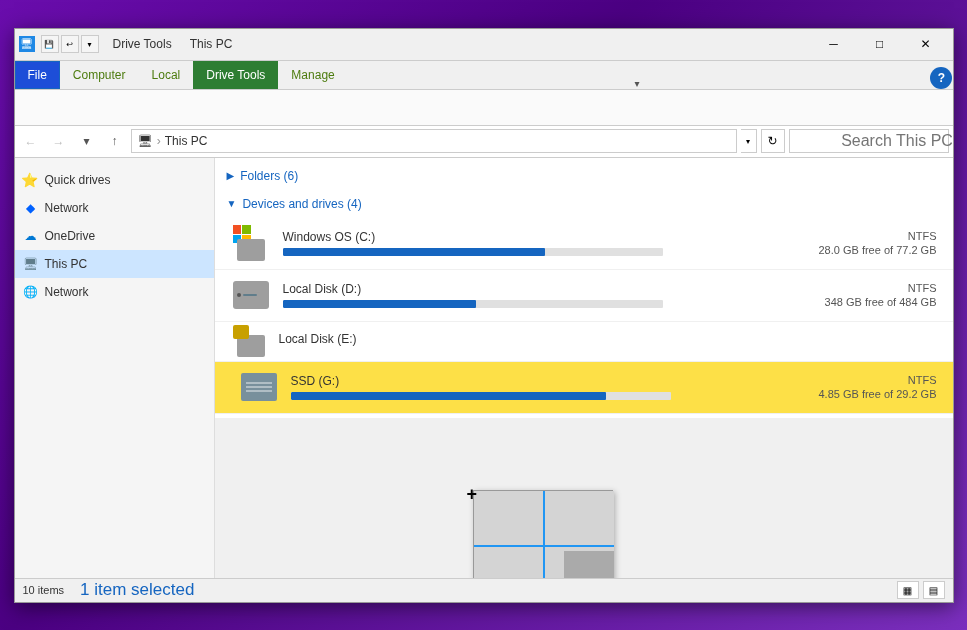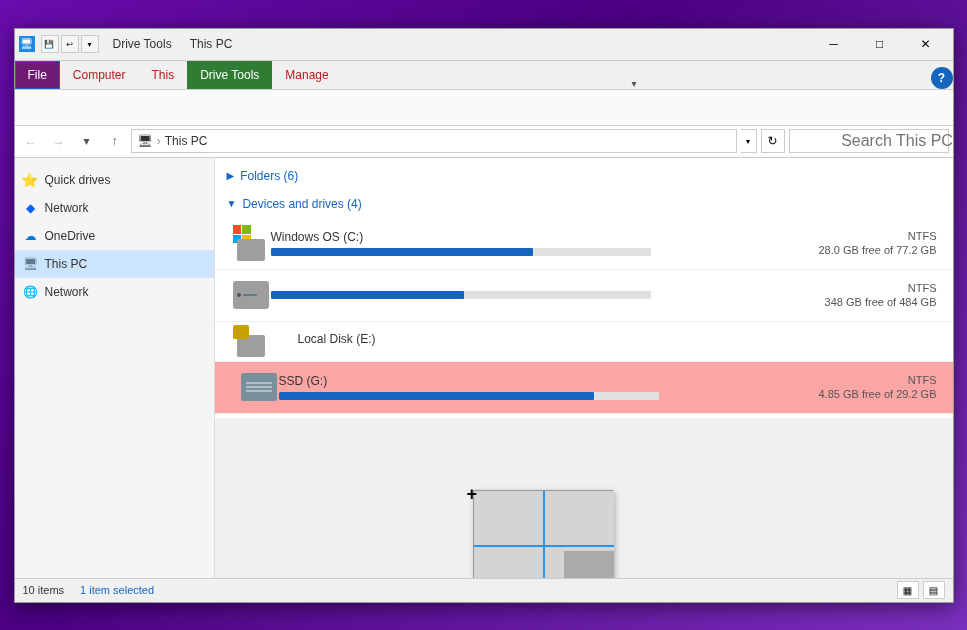--- a/index.html
+++ b/index.html
@@ -97,26 +97,26 @@
       height: 100%;
       display: flex;
       align-items: center;
     }
     .ribbon-tab.active-green {
       background: #2e7d32;
       color: white;
       border-color: #2e7d32;
     }
     .ribbon-tab.active-blue {
-      background: #701a75;
+      background: #1d4ed8;
       color: white;
       border-color: #1565c0;
     }
     .ribbon-tab:not(.active-green):not(.active-blue) {
-      color: #b91c1c;
+      color: #4d7c0f;
     }
     .ribbon-bar {
       height: 36px;
       background: #fafafa;
       border-top: 1px solid #ccc;
       display: flex;
       align-items: center;
       padding: 0 8px;
       gap: 4px;
     }
@@ -276,20 +276,21 @@
       cursor: pointer;
       gap: 6px;
     }
     .chevron { font-size: 10px; }
     
     .drive-item {
       height: 52px;
       display: flex;
       align-items: center;
       padding: 0 16px;
+      gap: 12px;
       cursor: pointer;
       border-bottom: 1px solid #f0f0f0;
     }
     .drive-icon {
       width: 40px;
       height: 40px;
       display: flex;
       align-items: center;
       justify-content: center;
       flex-shrink: 0;
@@ -357,42 +358,42 @@
     .drive-space {
       font-size: 11px;
       color: #555;
     }
     
     .drive-item-simple {
       height: 40px;
       display: flex;
       align-items: center;
       padding: 0 16px;
-      gap: 27px;
+      gap: 8px;
       cursor: pointer;
       border-bottom: 1px solid #f0f0f0;
     }
     
-    .drive-item.ssd-selected { background: #fca5a5; padding-left: 24px; }
+    .drive-item.ssd-selected { background: #fde047; padding-left: 24px; }
     
     .status-bar {
       height: 24px;
       background: #f0f0f0;
       border-top: 1px solid #ccc;
       display: flex;
       align-items: center;
       padding: 0 8px;
       gap: 16px;
     }
     .status-text {
       font-size: 11px;
       color: #333;
     }
     .status-selected {
-      font-size: 11px;
+      font-size: 17px;
       color: #1565c0;
     }
     .status-view-icons {
       margin-left: auto;
       display: flex;
       gap: 4px;
     }
     .view-icon-btn {
       width: 22px;
       height: 18px;
@@ -482,21 +483,21 @@
       <button class="win-btn">─</button>
       <button class="win-btn">□</button>
       <button class="win-btn close">✕</button>
     </div>
   </div>
 
   <div class="ribbon">
     <div class="ribbon-tabs">
       <div class="ribbon-tab active-blue">File</div>
       <div class="ribbon-tab">Computer</div>
-      <div class="ribbon-tab">This</div>
+      <div class="ribbon-tab">Local</div>
       <div class="ribbon-tab active-green">Drive Tools</div>
       <div class="ribbon-tab">Manage</div>
       <span class="ribbon-chevron" style="margin-left:auto;margin-right:4px;">▾</span>
       <div class="ribbon-help">?</div>
     </div>
     <div class="ribbon-bar">
     </div>
   </div>
 
   <div class="address-bar">
@@ -582,20 +583,21 @@
         <div class="drive-item">
           <div class="drive-icon">
             <div style="position:relative;width:36px;height:28px;">
               <div style="width:36px;height:28px;background:#9e9e9e;border-radius:3px;display:flex;align-items:center;justify-content:flex-start;padding-left:4px;">
                 <div style="width:4px;height:4px;border-radius:50%;background:#555;margin-right:2px;"></div>
                 <div style="width:14px;height:2px;background:#607d8b;border-radius:1px;"></div>
               </div>
             </div>
           </div>
           <div class="drive-info">
+            <div class="drive-name">Local Disk (D:)</div>
             <div class="progress-bar-bg">
               <div class="progress-bar-fill" style="width:51%"></div>
             </div>
           </div>
           <div class="drive-meta">
             <div class="drive-fs">NTFS</div>
             <div class="drive-space">348 GB free of 484 GB</div>
           </div>
         </div>
 

